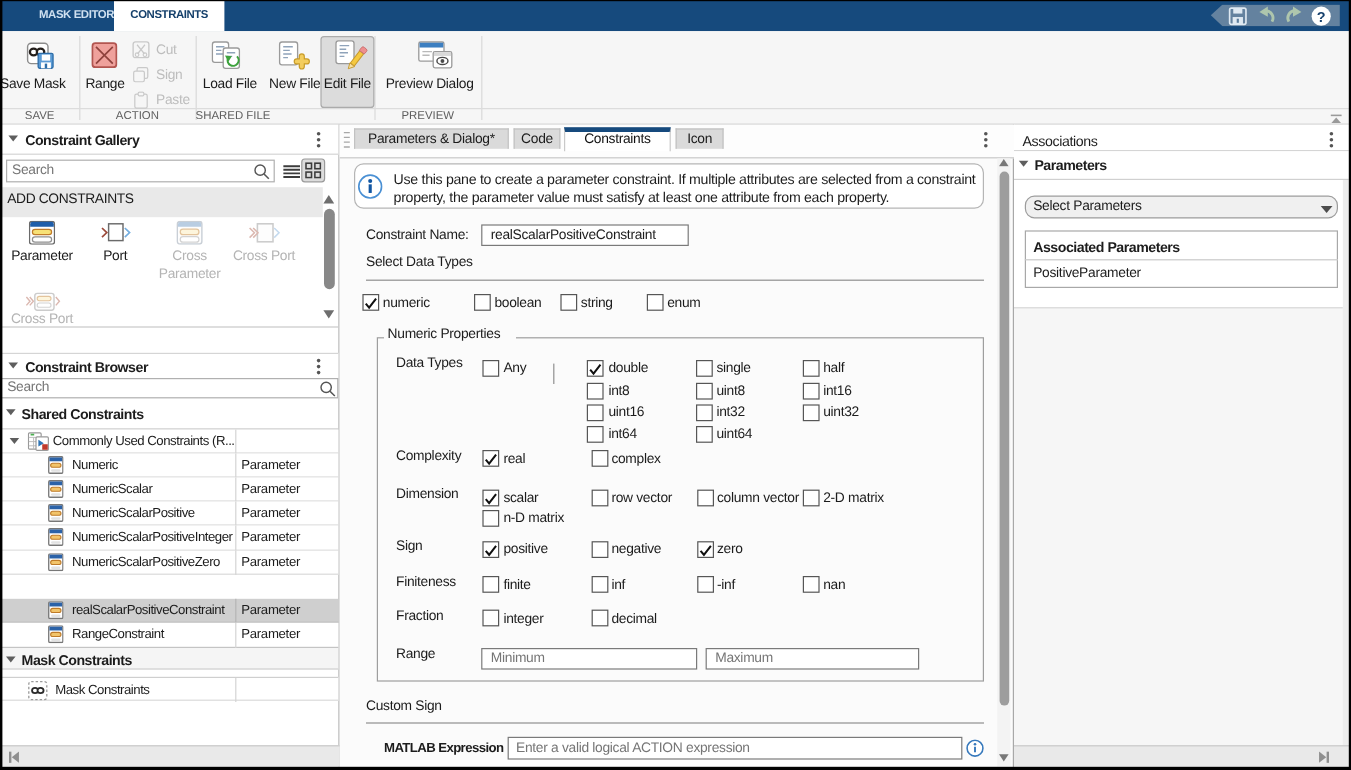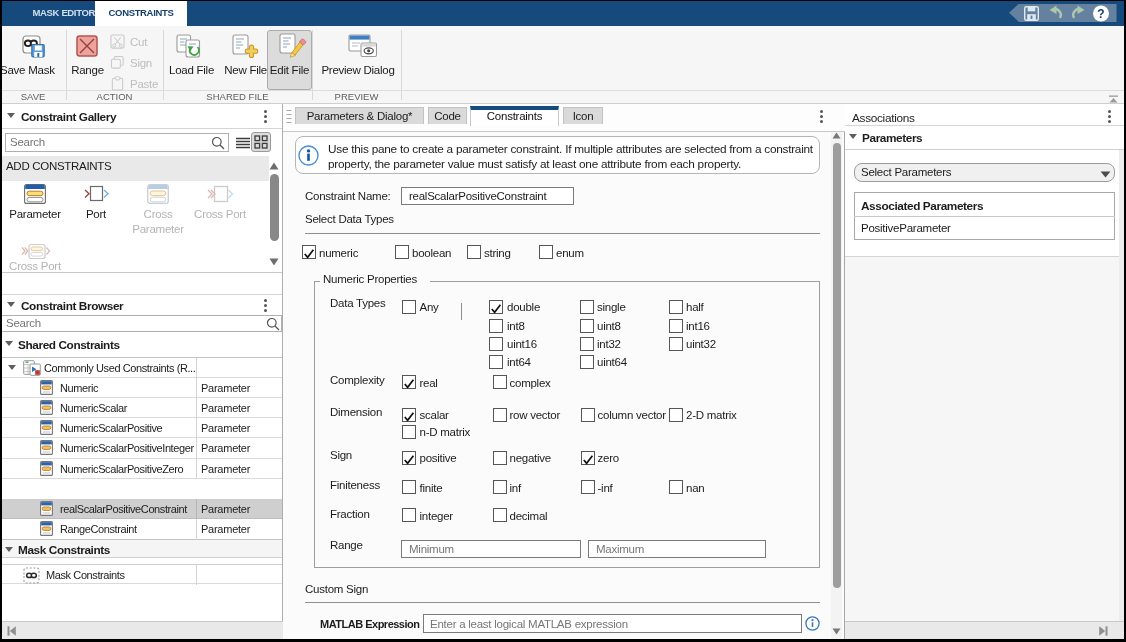--- a/index.html
+++ b/index.html
@@ -49,21 +49,21 @@
 <div class="vsep" style="left:163px;top:30px;height:70px"></div>
 <div class="vsep" style="left:312px;top:30px;height:70px"></div>
 <div class="vsep" style="left:401px;top:30px;height:70px"></div>
 <div class="abs" style="left:0;top:90px;width:1126px;height:1px;background:#dcdcdc"></div>
 <svg class="abs" style="left:1108px;top:94.5px" width="11" height="8" viewBox="0 0 11 8">
  <rect x="1" y="0.5" width="9" height="1.3" fill="#9a9a9a"></rect>
  <path d="M5.5 3 L9.5 7.5 H1.5 Z" fill="#9a9a9a"></path>
 </svg>
 <div class="abs" style="left:0;top:91px;width:66px;text-align:center;font-size:9.5px;color:#5e5e5e">SAVE</div>
 <div class="abs" style="left:66px;top:91px;width:97px;text-align:center;font-size:9.5px;color:#5e5e5e">ACTION</div>
-<div class="abs" style="left:163px;top:91px;width:149px;text-align:center;font-size:9.5px;color:#5e5e5e">SHARED FILE</div>
+<div class="abs" style="left:163px;top:91px;width:149px;text-align:left;font-size:9.5px;color:#5e5e5e">SHARED FILE</div>
 <div class="abs" style="left:312px;top:91px;width:89px;text-align:center;font-size:9.5px;color:#5e5e5e">PREVIEW</div>
 
 <div class="abs" style="left:267px;top:30px;width:45px;height:60px;background:#dcdcdc;border:1px solid #ababab;border-radius:3px"></div>
 
 <svg class="abs" style="left:14px;top:33px" width="36" height="27" viewBox="0 0 36 27">
  <rect x="9" y="3" width="17" height="17" rx="3" fill="#fff" stroke="#8c8c8c" stroke-width="1.2"></rect>
  <ellipse cx="14" cy="10.3" rx="3.1" ry="2.8" fill="#fff" stroke="#241f1c" stroke-width="1.9"></ellipse>
  <ellipse cx="19.8" cy="10.3" rx="3.1" ry="2.8" fill="#fff" stroke="#241f1c" stroke-width="1.9"></ellipse>
  <rect x="17.8" y="11.5" width="12.4" height="12.4" rx="1.2" fill="#5b9bd5" stroke="#2d6da8" stroke-width="1.1"></rect>
  <rect x="20.8" y="12.5" width="7" height="5" fill="#fff"></rect>
@@ -460,21 +460,21 @@
 <div class="abs t12" style="left:330px;top:539px">Range</div>
 <div class="abs" style="left:401px;top:540px;width:180px;height:18px;background:#fff;border:1px solid #7a7a7a"></div>
 <div class="abs" style="left:409px;top:543px;font-size:11.5px;letter-spacing:-0.25px;color:#767676">Minimum</div>
 <div class="abs" style="left:588px;top:540px;width:178px;height:18px;background:#fff;border:1px solid #7a7a7a"></div>
 <div class="abs" style="left:596px;top:543px;font-size:11.5px;letter-spacing:-0.25px;color:#767676">Maximum</div>
 
 <div class="abs t12" style="left:305px;top:582.5px">Custom Sign</div>
 <div class="hr" style="left:305px;top:602px;width:515px"></div>
 <div class="abs" style="left:320px;top:618px;font-size:11px;letter-spacing:-0.5px;font-weight:bold;color:#1c1c1c;white-space:nowrap">MATLAB Expression</div>
 <div class="abs" style="left:423px;top:614px;width:379px;height:19px;background:#fff;border:1px solid #7a7a7a"></div>
-<div class="abs" style="left:430px;top:618px;font-size:11.5px;letter-spacing:-0.25px;color:#767676">Enter a least logical MATLAB expression</div>
+<div class="abs" style="left:430px;top:618px;font-size:11.5px;letter-spacing:-0.25px;color:#767676">Enter a valid logical ACTION expression</div>
 <svg class="abs" style="left:805px;top:616px" width="15" height="15" viewBox="0 0 15 15">
  <circle cx="7.5" cy="7.5" r="6.6" fill="#fff" stroke="#3779bc" stroke-width="1.3"></circle>
  <rect x="6.7" y="6.3" width="1.6" height="4.6" fill="#3779bc"></rect>
  <circle cx="7.5" cy="4.2" r="1.1" fill="#3779bc"></circle>
 </svg>
 
 <div class="abs" style="left:845px;top:104px;width:279px;height:538px;background:#f6f6f6"></div>
 <div class="abs" style="left:1119px;top:104px;width:5px;height:538px;background:#ededed"></div>
 <div class="abs" style="left:845px;top:104px;width:279px;height:22px;background:#fff;border-bottom:1px solid #d5d5d5"></div>
 <div class="abs" style="left:852px;top:110.5px;font-size:11.8px;letter-spacing:-0.3px;color:#1c1c1c">Associations</div>

